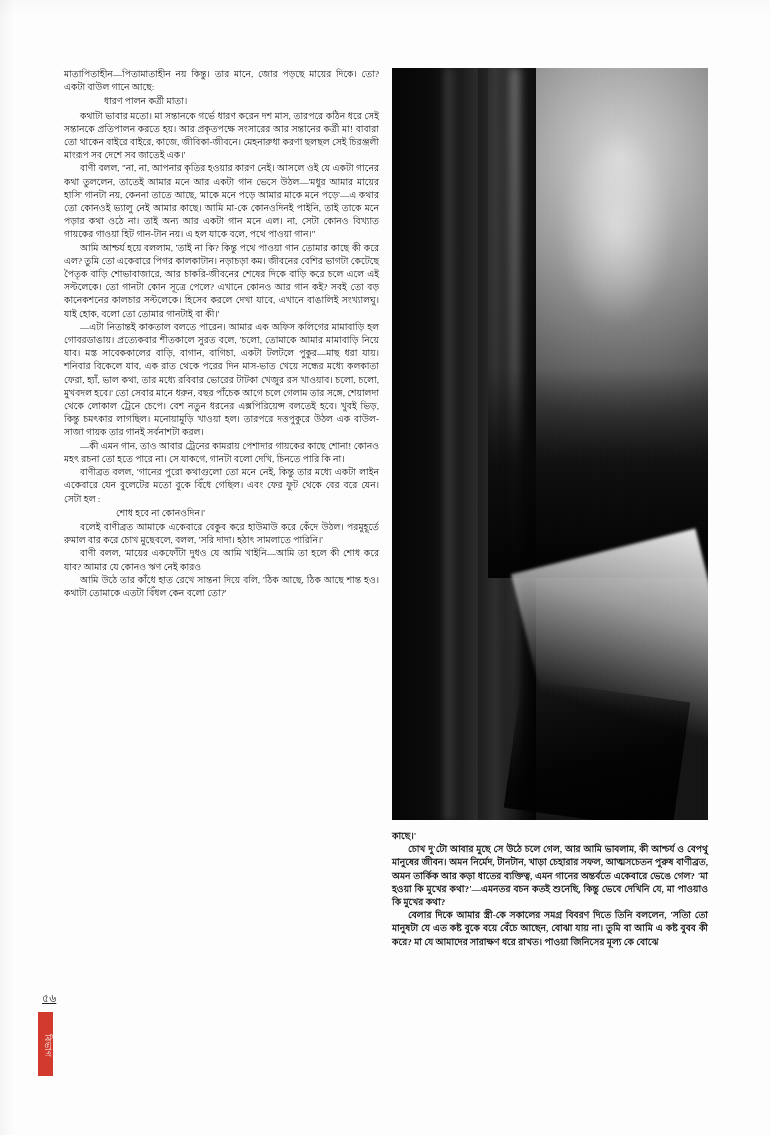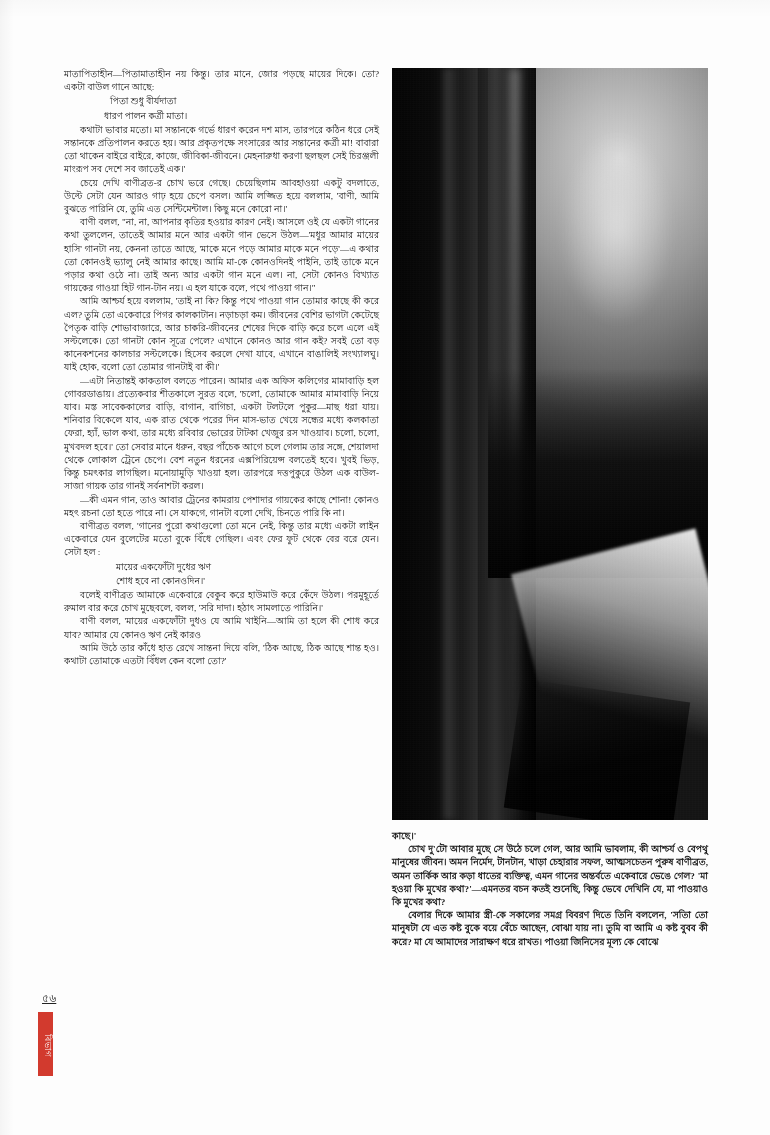--- a/index.html
+++ b/index.html
@@ -220,30 +220,27 @@
 </style>
 </head>
 <body>
 
 <div class="page">
 
   <div class="columns">
 
     <div class="col-left bn">
       <p class="noind">মাতাপিতাহীন—পিতামাতাহীন নয় কিন্তু। তার মানে, জোর পড়ছে মায়ের দিকে। তো? একটা বাউল গানে   আছে:</p>
-      <p class="verse">পিতা শুধু বীর্যদাতা</p>
       <p class="verse2">ধারণ পালন কর্ত্রী মাতা।</p>
       <p>কথাটা ভাবার মতো। মা সন্তানকে গর্ভে ধারণ করেন দশ মাস, তারপরে কঠিন ধরে সেই সন্তানকে প্রতিপালন করতে হয়। আর প্রকৃতপক্ষে সংসারের আর সন্তানের কর্ত্রী মা! বাবারা তো থাকেন বাইরে বাইরে, কাজে, জীবিকা-জীবনে। মেহনারুধা করণা ছলছল সেই চিরঞ্জলী মাংরূপ সব দেশে সব জাতেই এক।'</p>
-      <p>চেয়ে দেখি বাণীব্রত-র চোখ ভরে গেছে। চেয়েছিলাম আবহাওয়া একটু বদলাতে, উল্টে সেটা যেন আরও গাঢ় হয়ে চেপে বসল। আমি লজ্জিত হয়ে বললাম, 'বাণী, আমি বুঝতে পারিনি যে, তুমি এত সেন্টিমেন্টাল। কিছু মনে কোরো না।'</p>
       <p>বাণী বলল, "না, না, আপনার কৃতির হওয়ার কারণ নেই। আসলে ওই যে একটা গানের কথা তুললেন, তাতেই আমার মনে আর একটা গান ভেসে উঠল—'মধুর আমার মায়ের হাসি' গানটা নয়, কেননা তাতে আছে, 'মাকে মনে পড়ে আমার মাকে মনে পড়ে'—এ কথার তো কোনওই ভ্যালু নেই আমার কাছে। আমি মা-কে কোনওদিনই পাইনি, তাই তাকে মনে পড়ার কথা ওঠে না। তাই অন্য আর একটা গান মনে এল। না, সেটা কোনও বিখ্যাত গায়কের গাওয়া হিট গান-টান নয়। এ হল যাকে বলে, পথে পাওয়া গান।"</p>
       <p>আমি আশ্চর্য হয়ে বললাম, 'তাই না কি? কিন্তু পথে পাওয়া গান তোমার কাছে কী করে এল? তুমি তো একেবারে পিগর কালকাটান। নড়াচড়া কম। জীবনের বেশির ভাগটা কেটেছে পৈতৃক বাড়ি শোভাবাজারে, আর চাকরি-জীবনের শেষের দিকে বাড়ি করে চলে এলে এই সল্টলেকে। তো গানটা কোন সূত্রে পেলে? এখানে কোনও আর গান কই? সবই তো বড় কানেকশনের কালচার সল্টলেকে। হিসেব করলে দেখা যাবে, এখানে বাঙালিই সংখ্যালঘু। যাই হোক, বলো তো তোমার গানটাই বা কী।'</p>
       <p>—এটা নিতান্তই কাকতাল বলতে পারেন। আমার এক অফিস কলিগের মামাবাড়ি হল গোবরডাঙায়। প্রত্যেকবার শীতকালে সুরত বলে, 'চলো, তোমাকে আমার মামাবাড়ি নিয়ে যাব। মস্ত সাবেককালের বাড়ি, বাগান, বাগিচা, একটা টলটলে পুকুর—মাছ ধরা যায়। শনিবার বিকেলে যাব, এক রাত থেকে পরের দিন মাস-ভাত খেয়ে সন্ধের মধ্যে কলকাতা ফেরা, হ্যাঁ, ভাল কথা, তার মধ্যে রবিবার ভোরের টাটকা খেজুর রস খাওয়াব। চলো, চলো, মুখবদল হবে।' তো সেবার মানে ধরুন, বছর পাঁচেক আগে চলে গেলাম তার সঙ্গে, শেয়ালদা থেকে লোকাল ট্রেনে চেপে। বেশ নতুন ধরনের এক্সপিরিয়েন্স বলতেই হবে। খুবই ভিড়, কিন্তু চমৎকার লাগছিল। মনোয়ামুড়ি খাওয়া হল। তারপরে দত্তপুকুরে উঠল এক বাউল-সাজা গায়ক তার গানই সর্বনাশটা করল।</p>
       <p>—কী এমন গান, তাও আবার ট্রেনের কামরায় পেশাদার গায়কের কাছে শোনা! কোনও মহৎ রচনা তো হতে পারে না। সে যাকগে, গানটা বলো দেখি, চিনতে পারি কি না।</p>
       <p>বাণীব্রত বলল, 'গানের পুরো কথাগুলো তো মনে নেই, কিন্তু তার মধ্যে একটা লাইন একেবারে যেন বুলেটের মতো বুকে বিঁধে গেছিল। এবং ফের ফুট থেকে বের বরে যেন। সেটা হল :</p>
-      <p class="quoteline">মায়ের একফোঁটা দুধের ঋণ</p>
       <p class="quoteline">শোধ হবে না কোনওদিন।'</p>
       <p>বলেই বাণীব্রত আমাকে একেবারে বেকুব করে হাউমাউ করে কেঁদে উঠল। পরমুহূর্তে রুমাল বার করে চোখ মুছেবলে, বলল, 'সরি দাদা। হঠাৎ সামলাতে পারিনি।'</p>
       <p>বাণী বলল, 'মায়ের একফোঁটা দুধও যে আমি খাইনি—আমি তা হলে কী শোধ করে যাব? আমার যে কোনও ঋণ নেই কারও</p>
       <p>আমি উঠে তার কাঁধে হাত রেখে সাম্তনা দিয়ে বলি, 'ঠিক আছে, ঠিক আছে শান্ত হও। কথাটা তোমাকে এতটা বিঁধল কেন বলো তো?'</p>
     </div>
 
     <div class="photo">
       <div class="sky"></div>
       <div class="trunk"></div>
       <div class="trunk2"></div>

